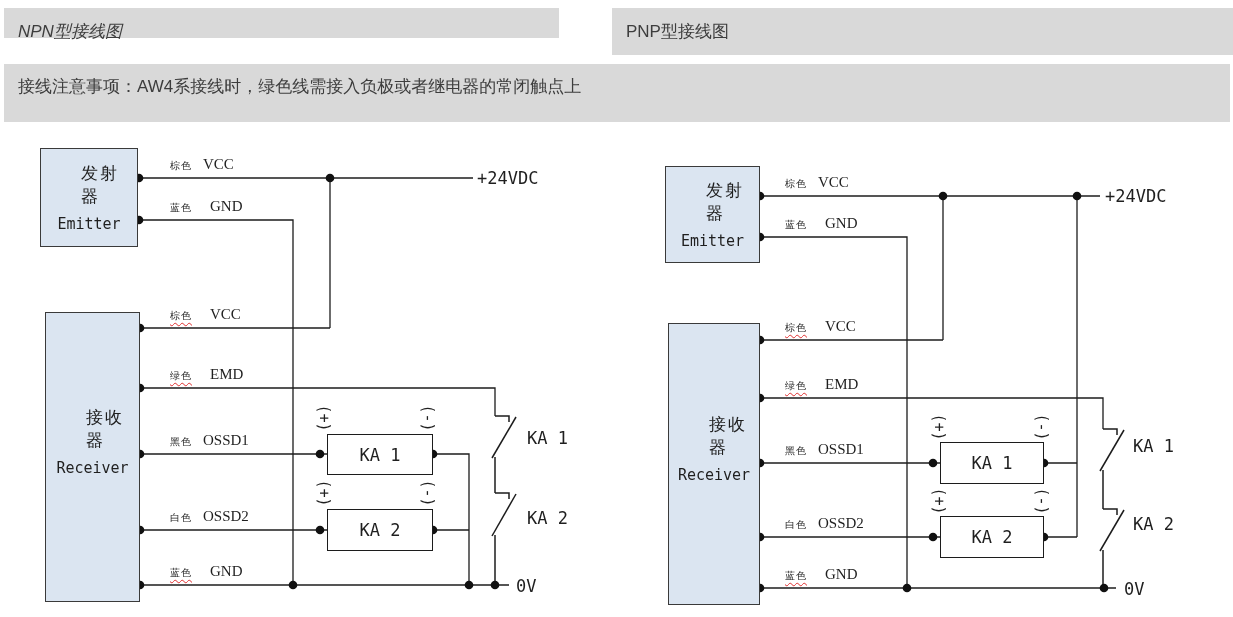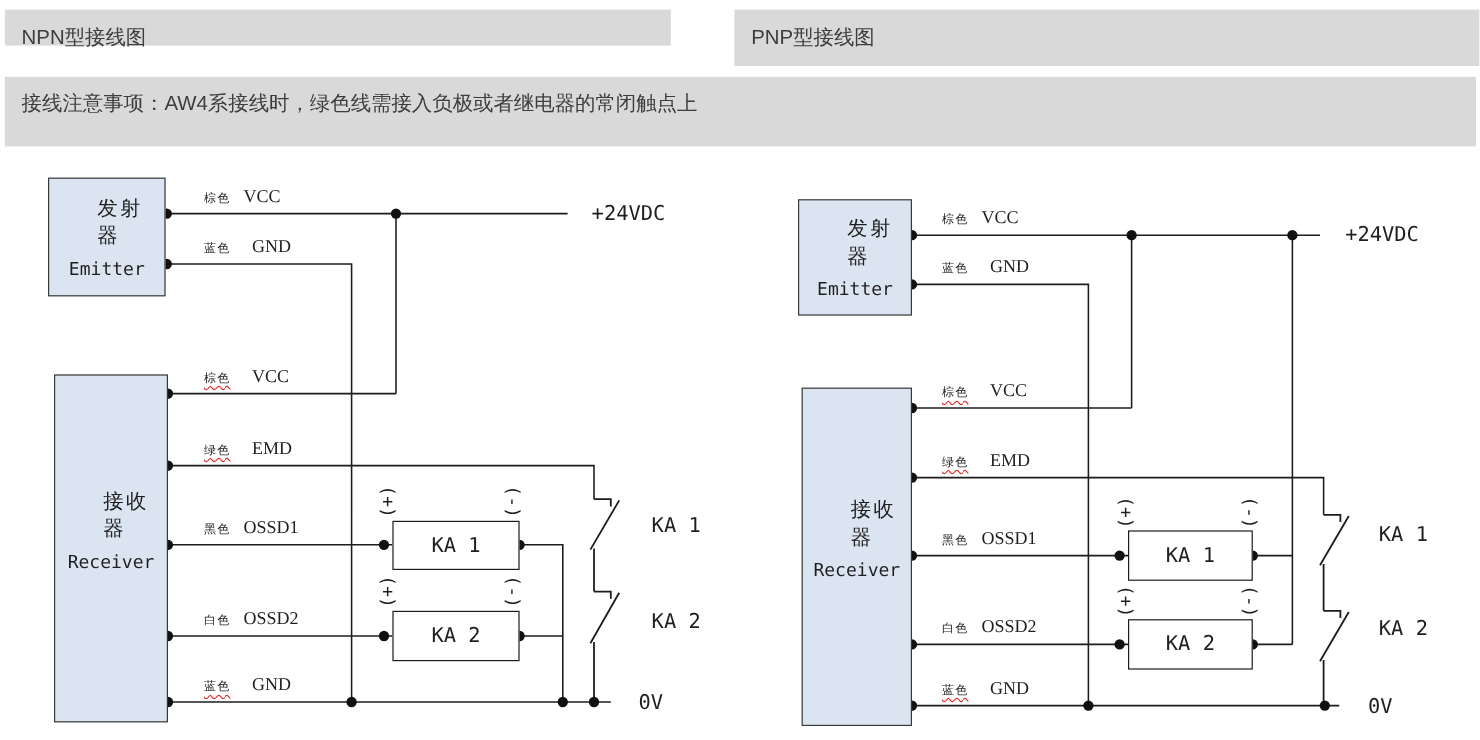--- a/index.html
+++ b/index.html
@@ -15,30 +15,30 @@
   .box .cn{font-size:17px;letter-spacing:2px;margin-left:40px;}
   .box .en{font-family:"DejaVu Sans Mono",monospace;font-size:15px;margin-top:7px;}
   .up16{transform:translateY(-16px);}
   .kabox{position:absolute;background:#ffffff;border:1px solid #1c1c1c;box-sizing:border-box;
          display:flex;align-items:center;justify-content:center;
          font-family:"DejaVu Sans Mono",monospace;font-size:17px;}
   .wire-label{position:absolute;white-space:nowrap;line-height:1;}
   .wire-label .cjk{font-size:10px;letter-spacing:1px;}
   .wire-label .sig{font-family:Liberation Serif, serif;font-size:15px;margin-left:11px;}
   .squiggle{text-decoration:underline wavy #e03030;text-decoration-thickness:1px;text-underline-offset:3px;}
-  .mono-label{position:absolute;font-family:"DejaVu Sans Mono",monospace;font-size:17px;line-height:1;white-space:nowrap;margin-left:16px;}
+  .mono-label{position:absolute;font-family:"DejaVu Sans Mono",monospace;font-size:17px;line-height:1;white-space:nowrap;}
   .polarity{position:absolute;font-family:"DejaVu Sans Mono",monospace;font-size:15px;line-height:1;
             transform:translate(-50%,-50%) rotate(90deg);}
 </style>
 </head>
 <body>
 
 <div id="stage">
 
-  <div class="cell" style="left:4px;top:8px;width:555px;height:30px;">NPN型接线图</div>
+  <div class="cell" style="left:4px;top:8px;width:555px;height:30px;font-style:italic;">NPN型接线图</div>
   <div class="cell" style="left:612px;top:8px;width:666px;height:47px;">PNP型接线图</div>
 
   <div class="note-bar" style="left:4px;top:64px;width:1226px;height:58px;">接线注意事项：AW4系接线时，绿色线需接入负极或者继电器的常闭触点上</div>
 
   <svg class="wires" width="1233" height="617" viewBox="0 0 1233 617">
 
     <g stroke="#1c1c1c" stroke-width="1.3" fill="none">
       <path d="M139 178 H473"></path>
       <path d="M330 178 V328"></path>
       <path d="M139 220 H293 V585"></path>

